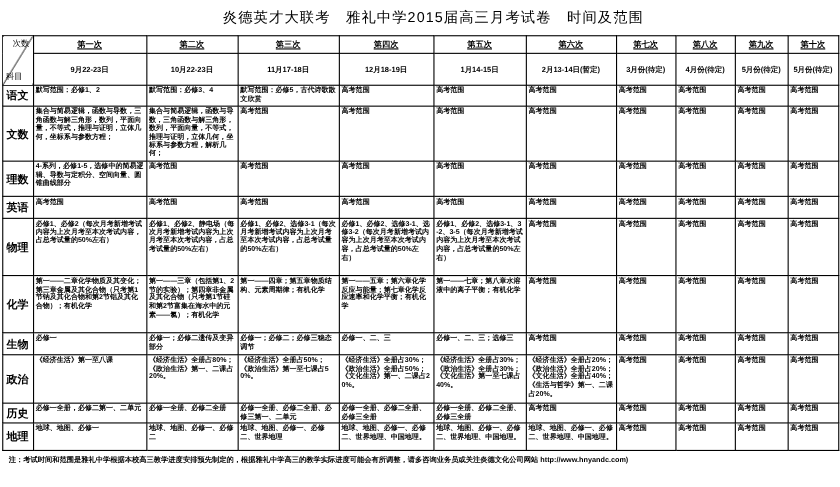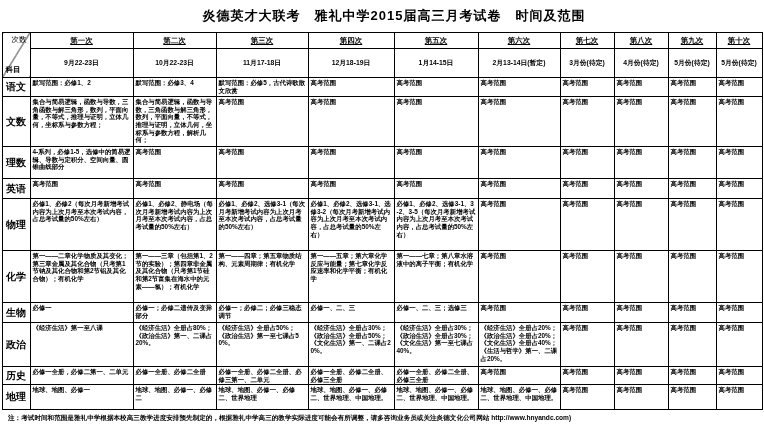--- a/index.html
+++ b/index.html
@@ -1,26 +1,26 @@
 <!DOCTYPE html>
 <html><head>
 <meta charset="utf-8">
 <style>
   html,body{margin:0;padding:0;}
   body{width:764px;height:443px;background:#fff;font-family:"Liberation Sans",sans-serif;color:#000;overflow:hidden;}
-  .title{text-align:center;font-weight:bold;font-size:13px;padding-top:7px;letter-spacing:1px;padding-left:24px;}
+  .title{text-align:center;font-weight:normal;font-size:13px;padding-top:7px;letter-spacing:1px;padding-left:24px;}
   table{border-collapse:collapse;table-layout:fixed;width:760px;margin:7px auto 0 auto;}
   td,th{border:1px solid #000;vertical-align:top;padding:1px 2px;font-weight:bold;overflow:hidden;word-break:break-all;}
   th.colh{font-size:7.5px;text-align:center;vertical-align:middle;padding:0;height:15px;text-decoration:underline;}
   td.date{font-size:6.8px;text-align:center;vertical-align:middle;height:26px;}
   td.subj{font-size:10px;text-align:center;vertical-align:middle;padding:0;}
   td.c{font-size:6.4px;line-height:1.2;}
   td.corner{position:relative;padding:0;background:linear-gradient(to bottom right,#fff calc(50% - 0.6px),#000 calc(50% - 0.1px),#000 calc(50% + 0.1px),#fff calc(50% + 0.6px));}
   .corner .t{position:absolute;top:2px;right:3px;font-size:7.5px;font-weight:normal;}
-  .corner .b{position:absolute;bottom:2px;left:3px;font-size:7.5px;font-weight:bold;}
+  .corner .b{position:absolute;bottom:2px;left:3px;font-size:7.5px;font-weight:normal;}
   .note{font-size:6.6px;font-weight:bold;margin:4px 0 0 8px;}
 </style>
 </head>
 <body>
 
 <div class="title">炎德英才大联考　雅礼中学2015届高三月考试卷　时间及范围</div>
 
 <table>
   <colgroup>
     <col style="width:28px">

